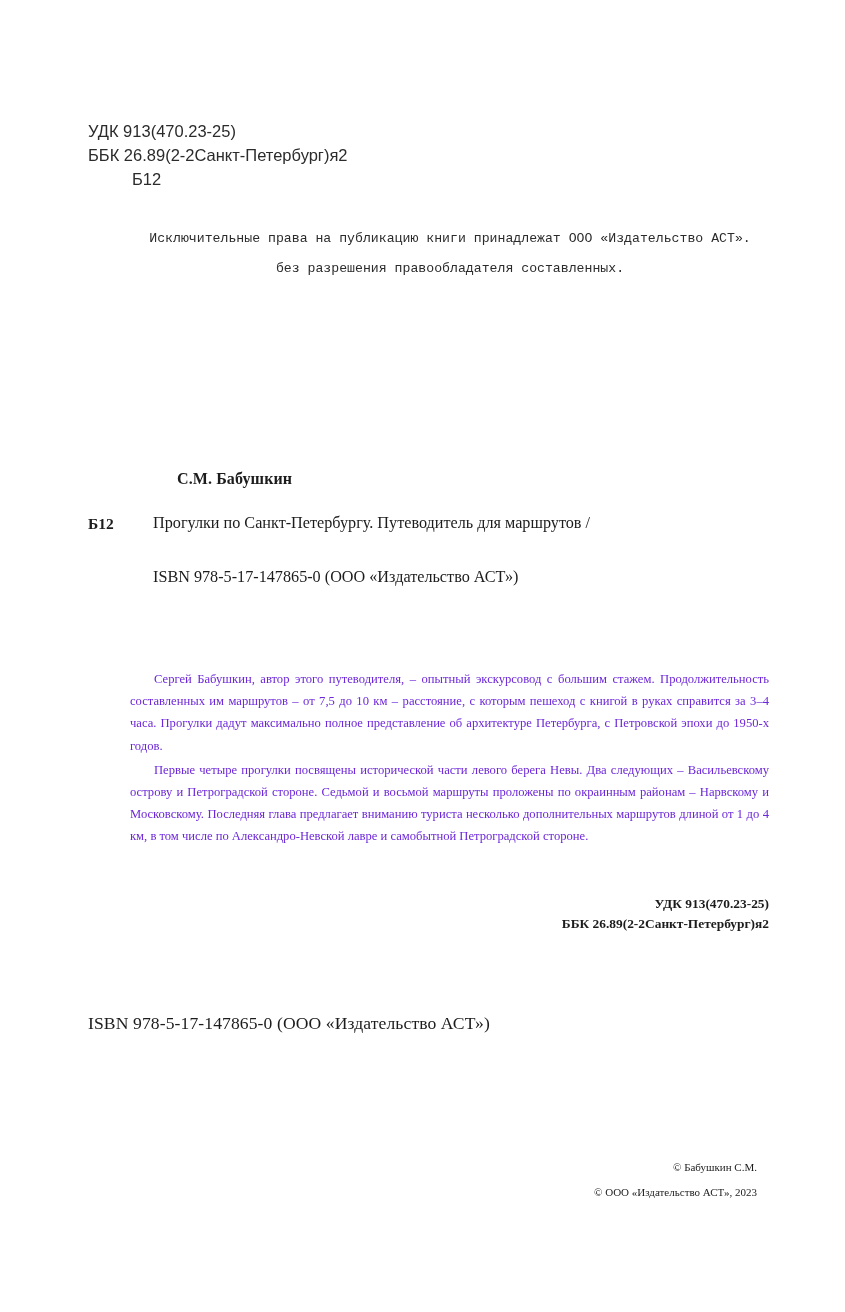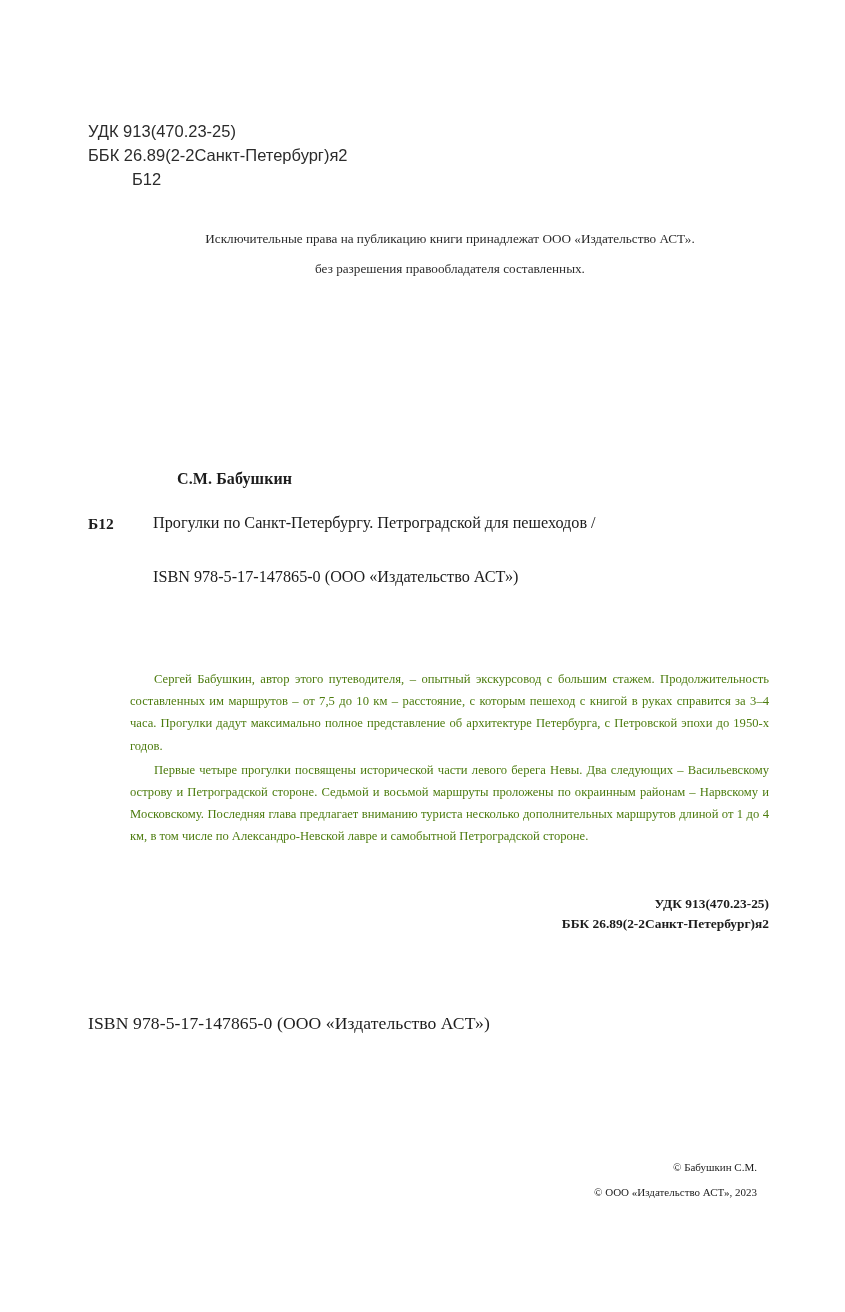--- a/index.html
+++ b/index.html
@@ -33,21 +33,21 @@
     padding-left: 44px;
   }
 
   
   .rights {
     position: absolute;
     left: 120px;
     top: 224px;
     width: 660px;
     text-align: center;
-    font-family: Liberation Serif, serif;
+    font-family: Liberation Mono, monospace;
     font-size: 13.2px;
     line-height: 30px;
     color: #2b2b2b;
   }
   .rights div { white-space: nowrap; }
 
   
   .author {
     position: absolute;
     left: 153px;
@@ -93,21 +93,21 @@
 
   
   .annotation {
     position: absolute;
     left: 130px;
     top: 668px;
     width: 639px;
     font-size: 12.6px;
     line-height: 22.2px;
     text-align: justify;
-    color: #4d7c0f;
+    color: #6d28d9;
   }
   .annotation p {
     margin: 0 0 2px 0;
     text-indent: 24px;
   }
   .annotation p:last-child { margin-bottom: 8px; }
 
   
   .class-bottom {
     position: absolute;
@@ -158,21 +158,21 @@
     <div>Исключительные права на публикацию книги принадлежат ООО «Издательство АСТ».</div>
     <div>без разрешения правообладателя составленных.</div>
   </div>
 
   <div class="author">С.М. Бабушкин</div>
 
   <div class="biblio">
     <div class="biblio-row">
       <div class="biblio-code">Б12</div>
       <div class="biblio-text">
-        <div>Прогулки по Санкт-Петербургу. Петроградской для пешеходов /</div>
+        <div>Прогулки по Санкт-Петербургу. Путеводитель для маршрутов /</div>
       </div>
     </div>
   </div>
   <div class="isbn-inline">ISBN 978-5-17-147865-0 (ООО «Издательство АСТ»)</div>
 
   <div class="annotation">
     <p>Сергей Бабушкин, автор этого путеводителя, – опытный экскурсовод с большим стажем. Продолжительность составленных им маршрутов – от 7,5 до 10 км – расстояние, с которым пешеход с книгой в руках справится за 3–4 часа. Прогулки дадут максимально полное представление об архитектуре Петербурга, с Петровской эпохи до 1950-х годов.</p>
     <p>Первые четыре прогулки посвящены исторической части левого берега Невы. Два следующих – Васильевскому острову и Петроградской стороне. Седьмой и восьмой маршруты проложены по окраинным районам – Нарвскому и Московскому. Последняя глава предлагает вниманию туриста несколько дополнительных маршрутов длиной от 1 до 4 км, в том числе по Александро-Невской лавре и самобытной Петроградской стороне.</p>
   </div>
 

